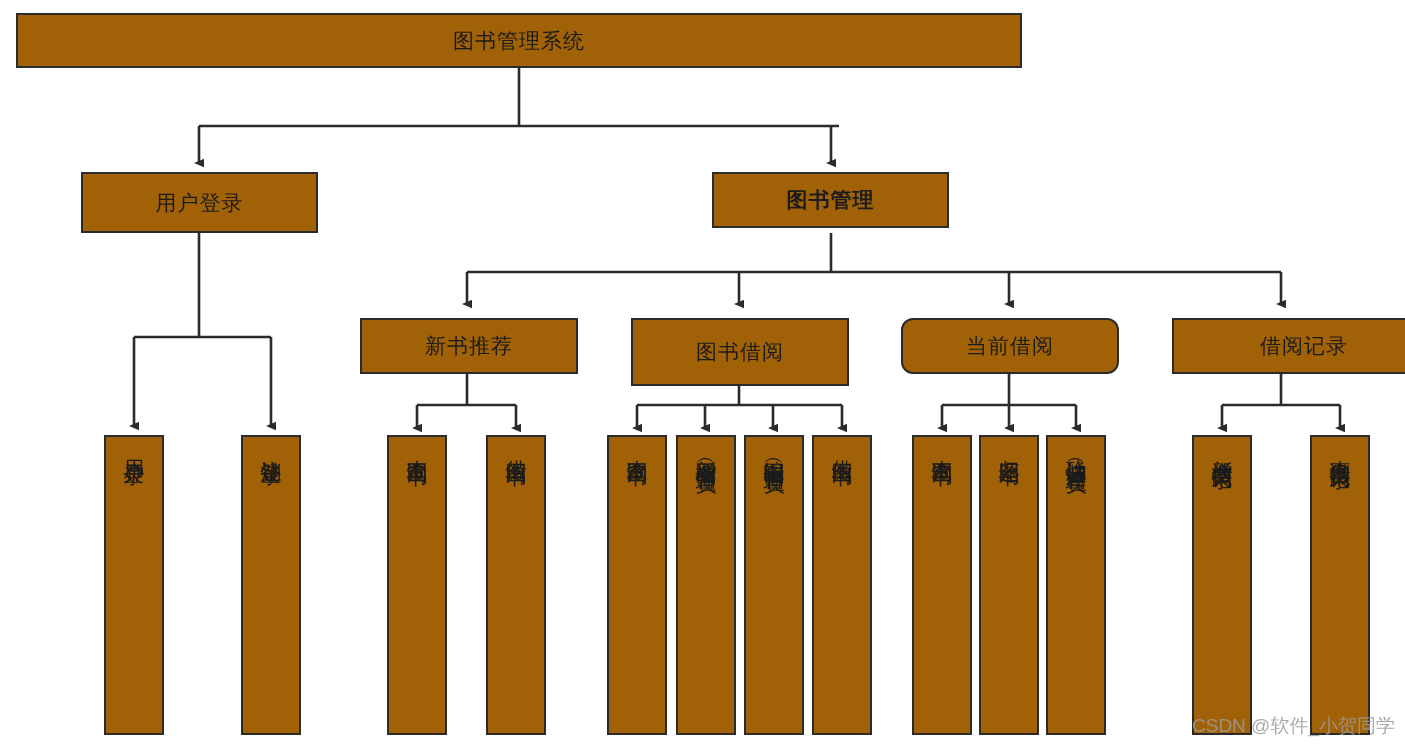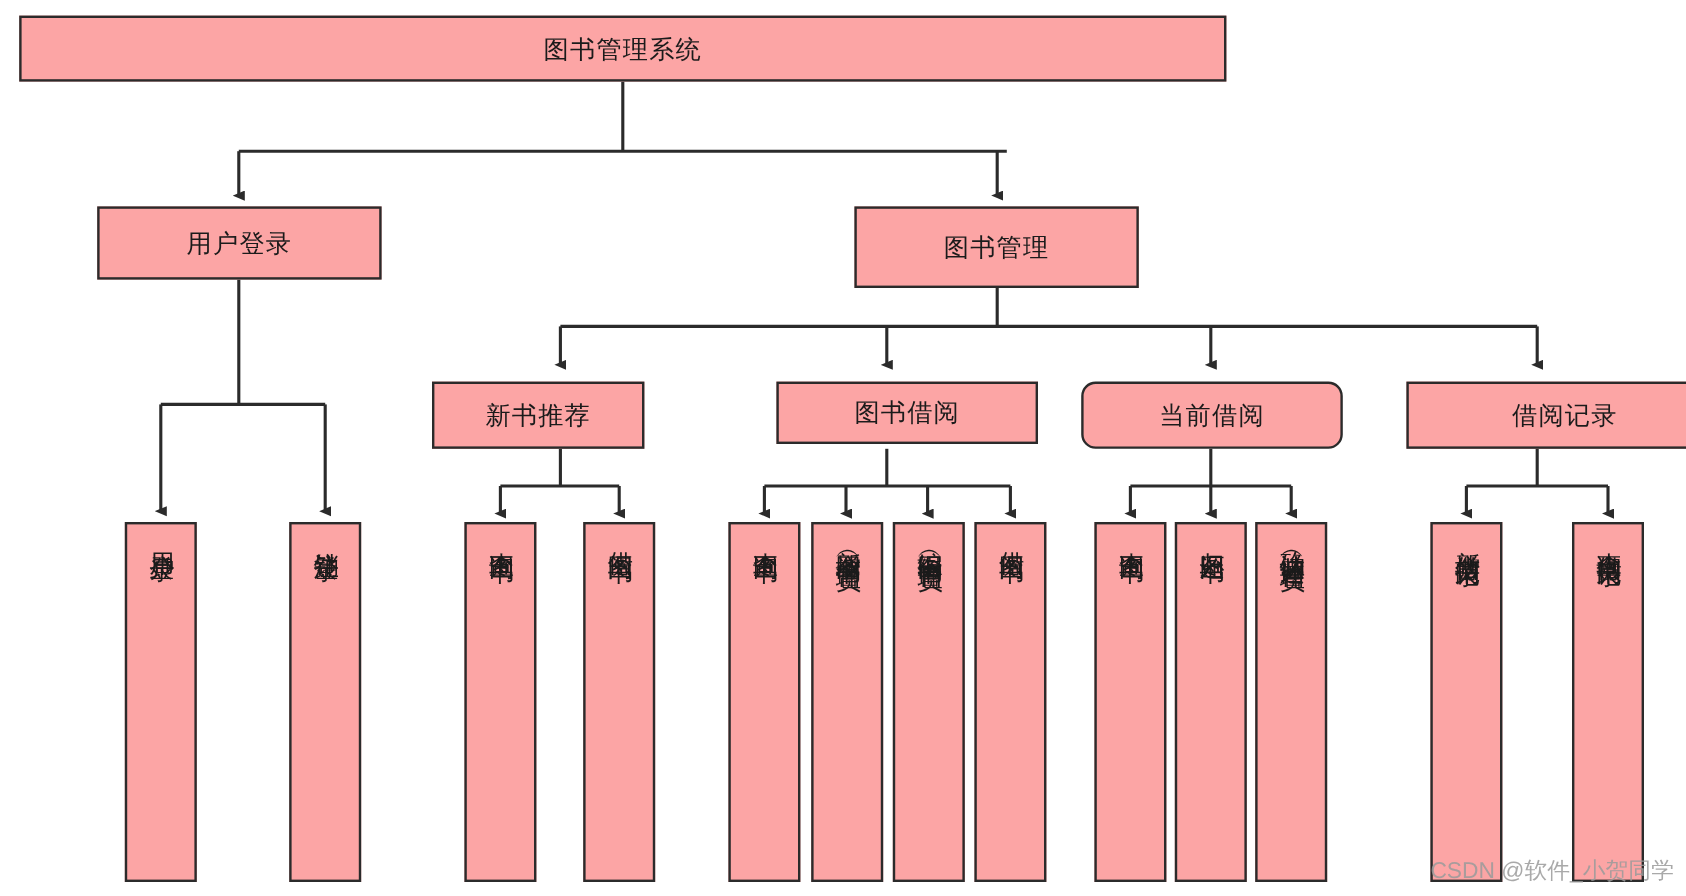--- a/index.html
+++ b/index.html
@@ -21,21 +21,21 @@
     position: absolute;
     left: 0;
     top: 0;
     width: 1405px;
     height: 747px;
   }
   .node {
     position: absolute;
     box-sizing: border-box;
     border: 2px solid #2b2b2b;
-    background: #fca5a5;
+    background: #a16207;
     color: #1b1b1b;
     display: flex;
     align-items: center;
     justify-content: center;
     z-index: 2;
   }
   .node.h-node {
     font-size: 21px;
     letter-spacing: 1px;
   }
@@ -123,29 +123,29 @@
   </svg>
 
   <div class="node h-node" style="left:16px; top:13px; width:1006px; height:55px;">
     <span class="h-text">图书管理系统</span>
   </div>
 
   <div class="node h-node" style="left:81px; top:172px; width:237px; height:61px;">
     <span class="h-text">用户登录</span>
   </div>
 
-  <div class="node h-node" style="left:712px; top:172px; width:237px; height:68px;">
+  <div class="node h-node" style="left:712px; top:172px; width:237px; height:56px;font-weight:bold;">
     <span class="h-text">图书管理</span>
   </div>
 
-  <div class="node h-node" style="left:360px; top:318px; width:177px; height:56px;">
+  <div class="node h-node" style="left:360px; top:318px; width:218px; height:56px;">
     <span class="h-text">新书推荐</span>
   </div>
 
-  <div class="node h-node" style="left:631px; top:318px; width:218px; height:52px;margin-left:16px;">
+  <div class="node h-node" style="left:631px; top:318px; width:218px; height:68px;">
     <span class="h-text">图书借阅</span>
   </div>
 
   <div class="node h-node" style="left:901px; top:318px; width:218px; height:56px;border-radius:12px;">
     <span class="h-text">当前借阅</span>
   </div>
 
   <div class="node h-node" style="left:1172px; top:318px; width:264px; height:56px;">
     <span class="h-text">借阅记录</span>
   </div>

